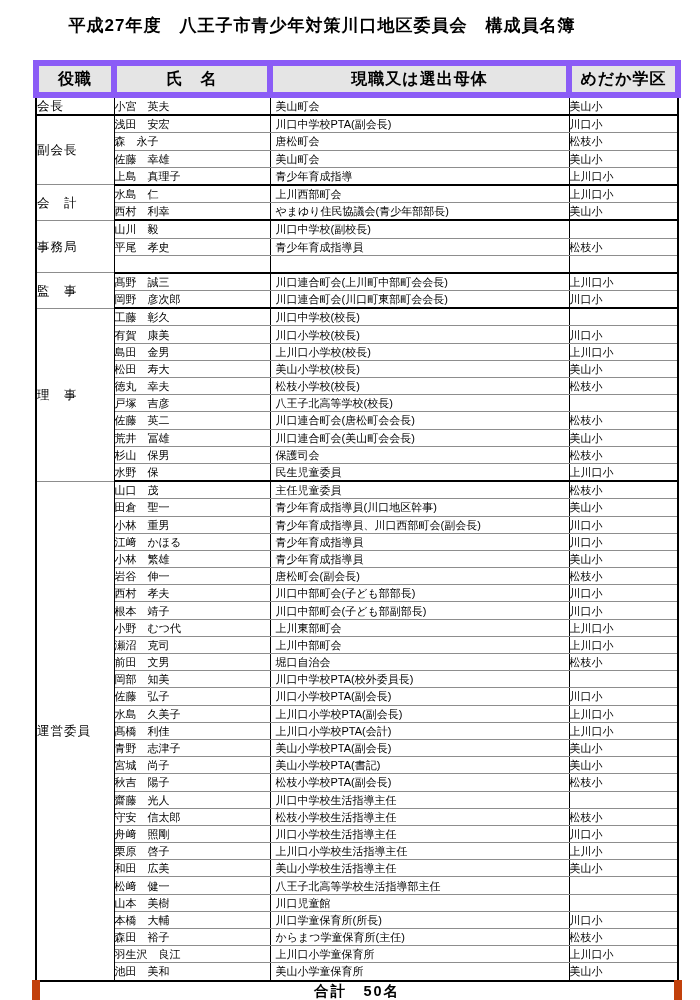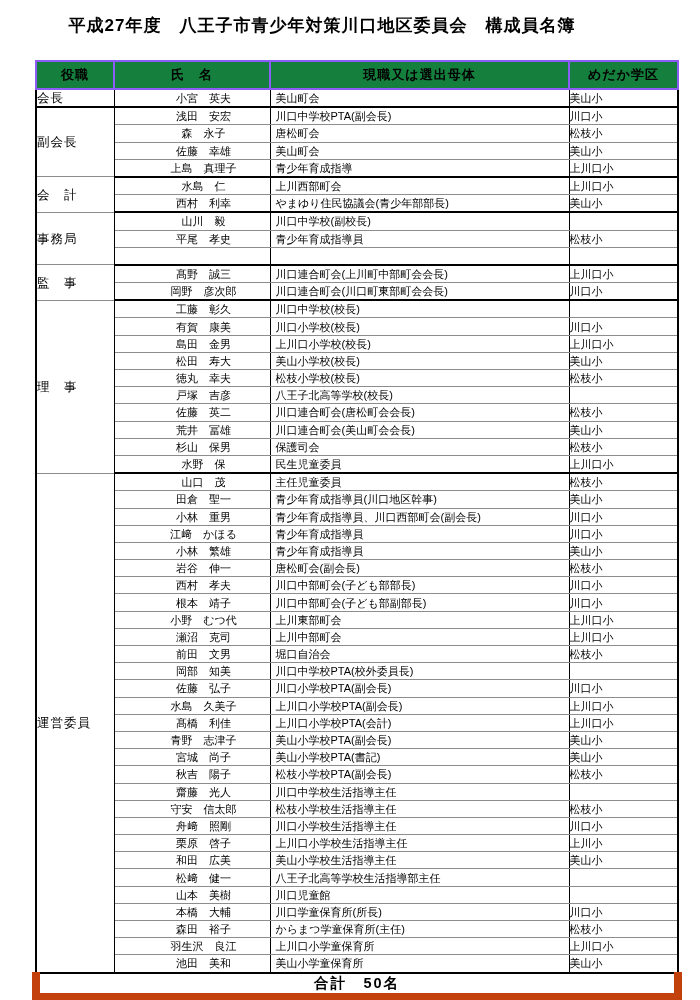--- a/index.html
+++ b/index.html
@@ -16,36 +16,36 @@
   table.roster{
     border-collapse:collapse;table-layout:fixed;
     margin-left:32px;margin-top:23px;width:642px;
     border:2px solid #000;
   }
   col.c-role{width:78px;}
   col.c-name{width:156px;}
   col.c-org{width:299px;}
   col.c-district{width:109px;}
   th{
-    border:2px solid #8b5cf6;background:#15803d;
-    font-size:13px;font-weight:bold;height:26px;
+    border:6px solid #8b5cf6;background:#e5e5e5;
+    font-size:16px;font-weight:bold;height:26px;
     padding:0;text-align:center;letter-spacing:1px;
   }
   td{
     border-left:1px solid #000;border-right:1px solid #000;
     font-size:11px;height:16.2px;line-height:16px;
     padding:0;overflow:hidden;white-space:nowrap;
   }
   tr.member-row td{border-bottom:1px solid #8d8d8d;}
   tr.section-end td{border-bottom:2px solid #000;}
   td.role-cell{
     font-size:12.5px;letter-spacing:1px;
     border-bottom:2px solid #000;
   }
-  td.name-cell{text-align:center;padding-left:23px;}
+  td.name-cell{text-align:left;}
   td.org-cell{text-align:left;padding-left:5px;}
   td.district-cell{text-align:left;}
   tfoot td.total-cell{
     border:8px solid #c2410c;border-top:2px solid #000;
     font-weight:bold;font-size:14.5px;text-align:center;
     height:19px;line-height:19px;letter-spacing:2px;
   }
 </style>
 </head>
 <body>

